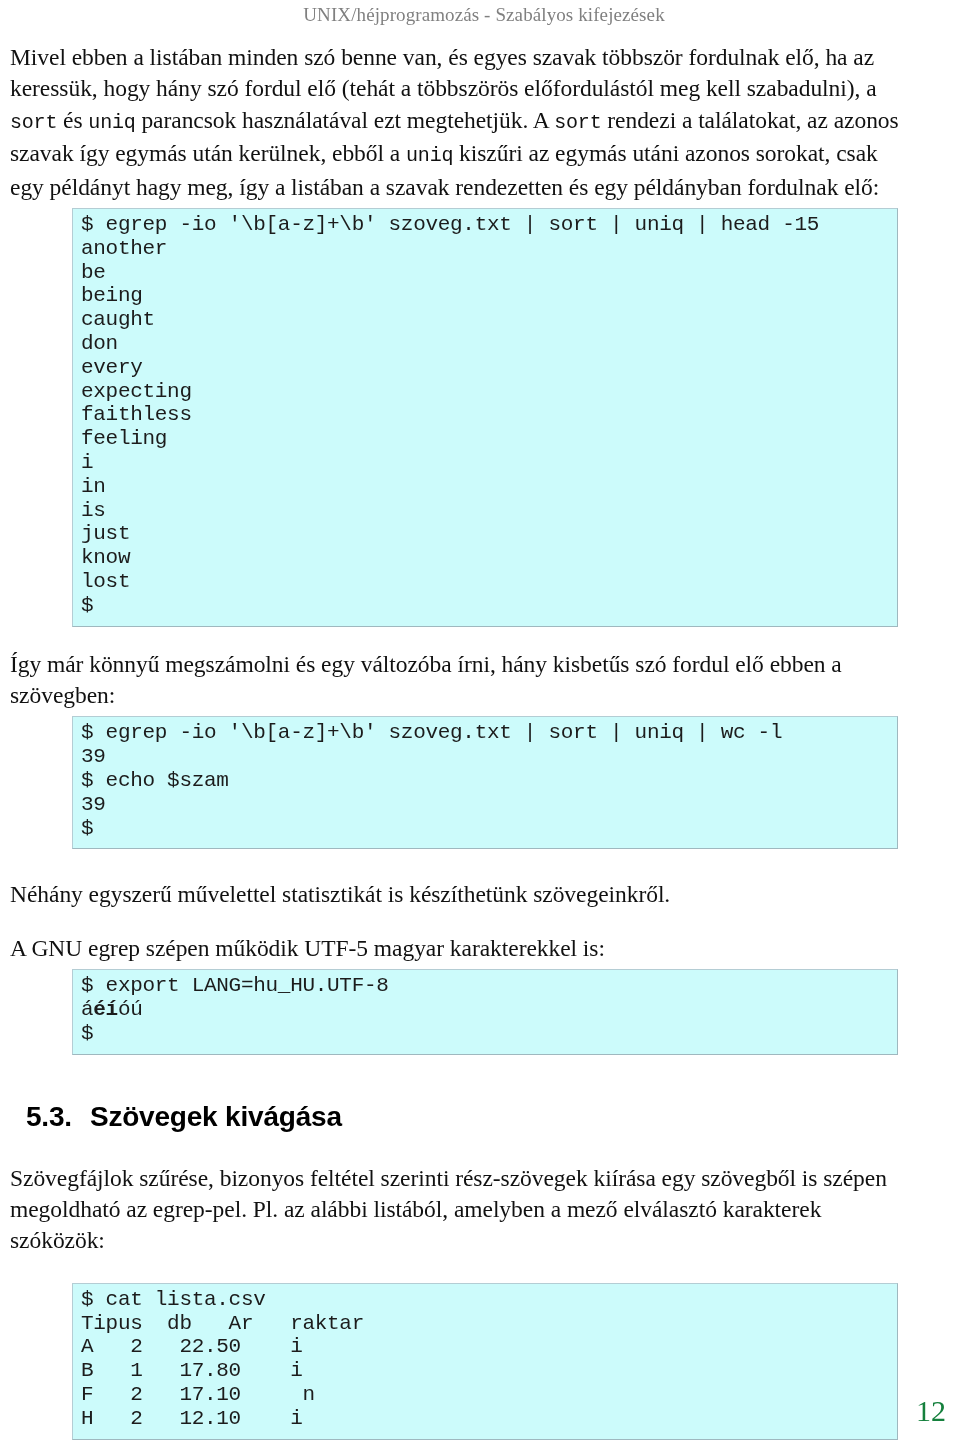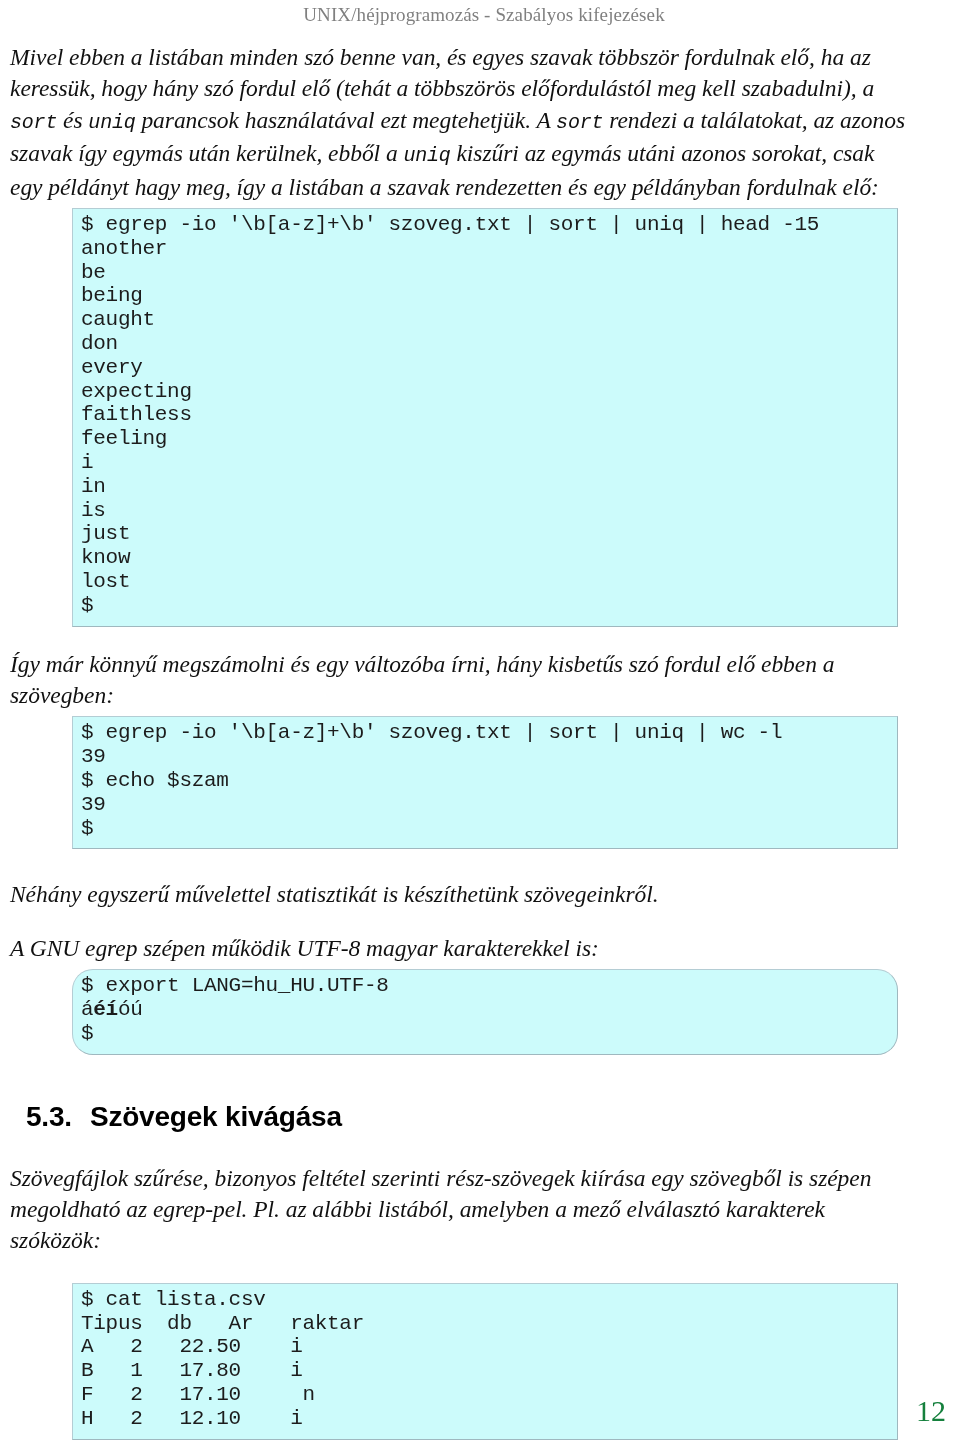--- a/index.html
+++ b/index.html
@@ -47,21 +47,20 @@
     width: 900px;
   }
 
   p.body-text {
     margin: 0;
     font-size: 23.5px;
     line-height: 31.4px;
     text-align: left;
     color: #111111;
     letter-spacing: -0.05px;
-    font-style: italic;
   }
 
   code.inline {
     font-family: "Liberation Mono", "DejaVu Sans Mono", monospace;
     font-size: 20px;
     letter-spacing: -0.2px;
   }
 
   
   .code-block {
@@ -129,25 +128,25 @@
     <div style="height:5px"></div>
 
     <div class="code-block" style="margin-left:62px; width:826px;"><span class="line">$ egrep -io '\b[a-z]+\b' szoveg.txt | sort | uniq | wc -l</span><span class="line">39</span><span class="line">$ echo $szam</span><span class="line">39</span><span class="line">$</span></div>
 
     <div class="spacer-lg"></div>
 
     <p class="body-text">Néhány egyszerű művelettel statisztikát is készíthetünk szövegeinkről.</p>
 
     <div class="spacer-md"></div>
 
-    <p class="body-text">A GNU egrep szépen működik UTF-8 magyar karakterekkel is:</p>
+    <p class="body-text">A GNU egrep szépen működik UTF-5 magyar karakterekkel is:</p>
 
     <div style="height:5px"></div>
 
-    <div class="code-block" style="margin-left:62px; width:826px;border-radius:21px;"><span class="line">$ export LANG=hu_HU.UTF-8</span><span class="line">á<b>éí</b>óú</span><span class="line">$</span></div>
+    <div class="code-block" style="margin-left:62px; width:826px;"><span class="line">$ export LANG=hu_HU.UTF-8</span><span class="line">á<b>éí</b>óú</span><span class="line">$</span></div>
 
     <div class="spacer-lg"></div>
 
     <h2 class="section-heading"><span class="num">5.3.</span><span>Szövegek kivágása</span></h2>
 
     <div class="spacer-sm"></div>
 
     <p class="body-text">Szövegfájlok szűrése, bizonyos feltétel szerinti rész-szövegek kiírása egy szövegből is szépen megoldható az egrep-pel. Pl. az alábbi listából, amelyben a mező elválasztó karakterek szóközök:</p>
 
     <div style="height:26px"></div>

